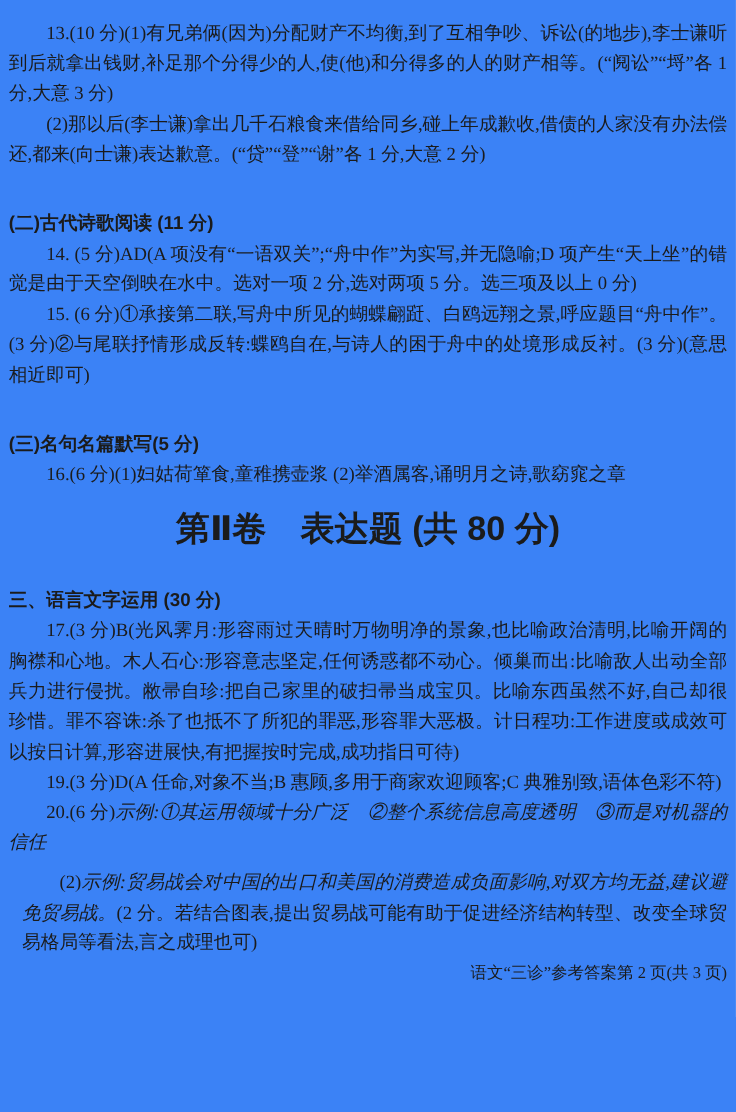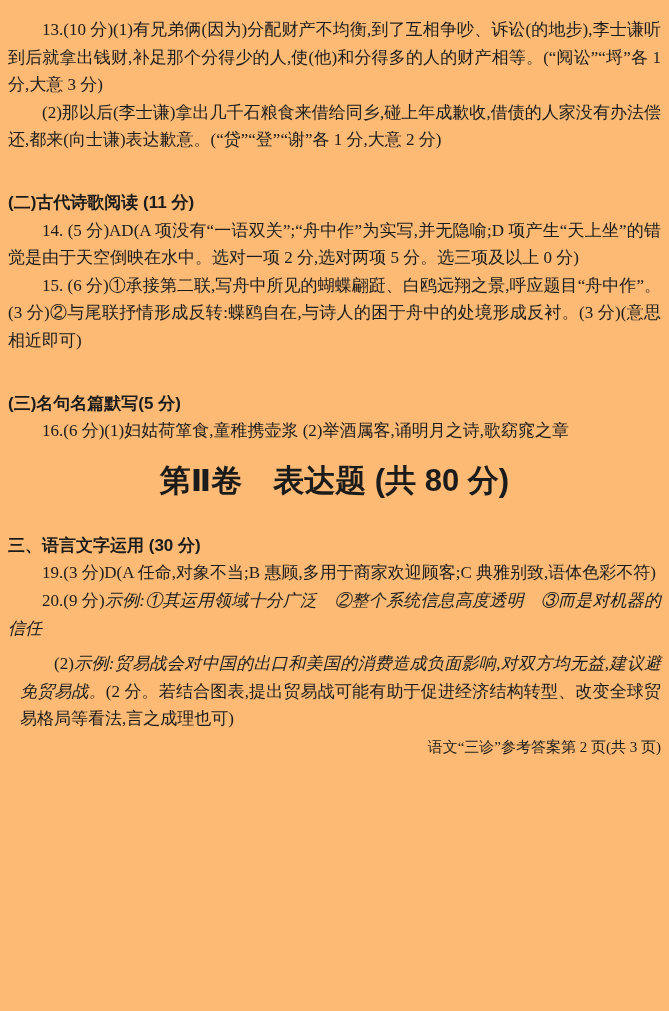--- a/index.html
+++ b/index.html
@@ -5,21 +5,21 @@
   html, body {
     margin: 0;
     padding: 0;
     background: #e8e8e8;
   }
   .page {
     position: relative;
     width: 669px;
     height: 1011px;
     margin: 0 auto;
-    background: #fdba74;
+    background: #3b82f6;
     box-sizing: border-box;
     padding: 16px 8px 0 8px;
     overflow: hidden;
     color: #1b1b1b;
     font-family: "Liberation Serif", "DejaVu Serif", serif;
     font-size: 17px;
     line-height: 27.6px;
   }
   .para {
     margin: 0;
@@ -70,18 +70,19 @@
   <div class="content" id="doc-content">
       <p class="para body"><span class="seg">13.(10 分)(1)有兄弟俩(因为)分配财产不均衡,到了互相争吵、诉讼(的地步),李士谦听到后就拿出钱财,补足那个分得少的人,使(他)和分得多的人的财产相等。(“阋讼”“埒”各 1 分,大意 3 分)</span></p>
       <p class="para body"><span class="seg">(2)那以后(李士谦)拿出几千石粮食来借给同乡,碰上年成歉收,借债的人家没有办法偿还,都来(向士谦)表达歉意。(“贷”“登”“谢”各 1 分,大意 2 分)</span></p>
       <p class="para section"><span class="seg">(二)古代诗歌阅读 (11 分)</span></p>
       <p class="para body"><span class="seg">14. (5 分)AD(A 项没有“一语双关”;“舟中作”为实写,并无隐喻;D 项产生“天上坐”的错觉是由于天空倒映在水中。选对一项 2 分,选对两项 5 分。选三项及以上 0 分)</span></p>
       <p class="para body"><span class="seg">15. (6 分)①承接第二联,写舟中所见的蝴蝶翩跹、白鸥远翔之景,呼应题目“舟中作”。(3 分)②与尾联抒情形成反转:蝶鸥自在,与诗人的困于舟中的处境形成反衬。(3 分)(意思相近即可)</span></p>
       <p class="para section"><span class="seg">(三)名句名篇默写(5 分)</span></p>
       <p class="para body"><span class="seg">16.(6 分)(1)妇姑荷箪食,童稚携壶浆 (2)举酒属客,诵明月之诗,歌窈窕之章</span></p>
       <p class="para title"><span class="seg">第Ⅱ卷　表达题 (共 80 分)</span></p>
       <p class="para section"><span class="seg">三、语言文字运用 (30 分)</span></p>
+      <p class="para body"><span class="seg">17.(3 分)B(光风霁月:形容雨过天晴时万物明净的景象,也比喻政治清明,比喻开阔的胸襟和心地。木人石心:形容意志坚定,任何诱惑都不动心。倾巢而出:比喻敌人出动全部兵力进行侵扰。敝帚自珍:把自己家里的破扫帚当成宝贝。比喻东西虽然不好,自己却很珍惜。罪不容诛:杀了也抵不了所犯的罪恶,形容罪大恶极。计日程功:工作进度或成效可以按日计算,形容进展快,有把握按时完成,成功指日可待)</span></p>
       <p class="para body"><span class="seg">19.(3 分)D(A 任命,对象不当;B 惠顾,多用于商家欢迎顾客;C 典雅别致,语体色彩不符)</span></p>
-      <p class="para body"><span class="seg">20.(9 分)</span><span class="seg kaiti">示例:①其运用领域十分广泛　②整个系统信息高度透明　③而是对机器的信任</span></p>
+      <p class="para body"><span class="seg">20.(6 分)</span><span class="seg kaiti">示例:①其运用领域十分广泛　②整个系统信息高度透明　③而是对机器的信任</span></p>
       <p class="para body spaced-top"><span class="seg">(2)</span><span class="seg kaiti">示例:贸易战会对中国的出口和美国的消费造成负面影响,对双方均无益,建议避免贸易战。</span><span class="seg">(2 分。若结合图表,提出贸易战可能有助于促进经济结构转型、改变全球贸易格局等看法,言之成理也可)</span></p>
     </div>
   <div class="footer">语文“三诊”参考答案第 2 页(共 3 页)</div>
 </div>
 
 </body></html>

